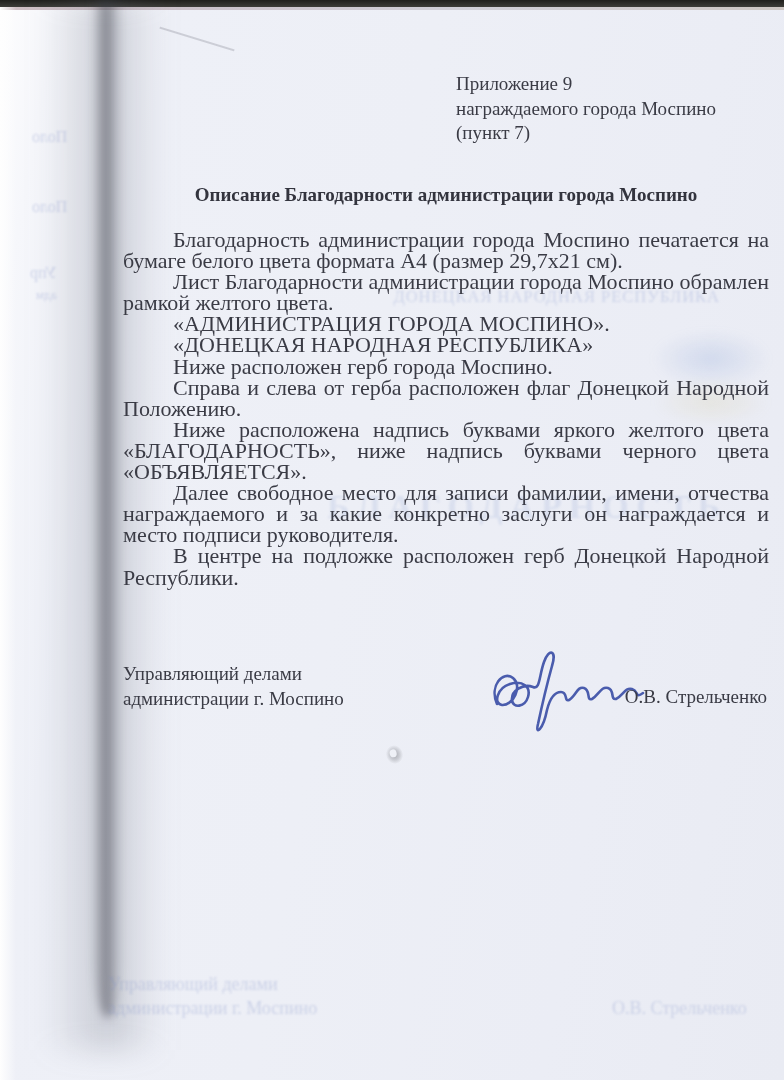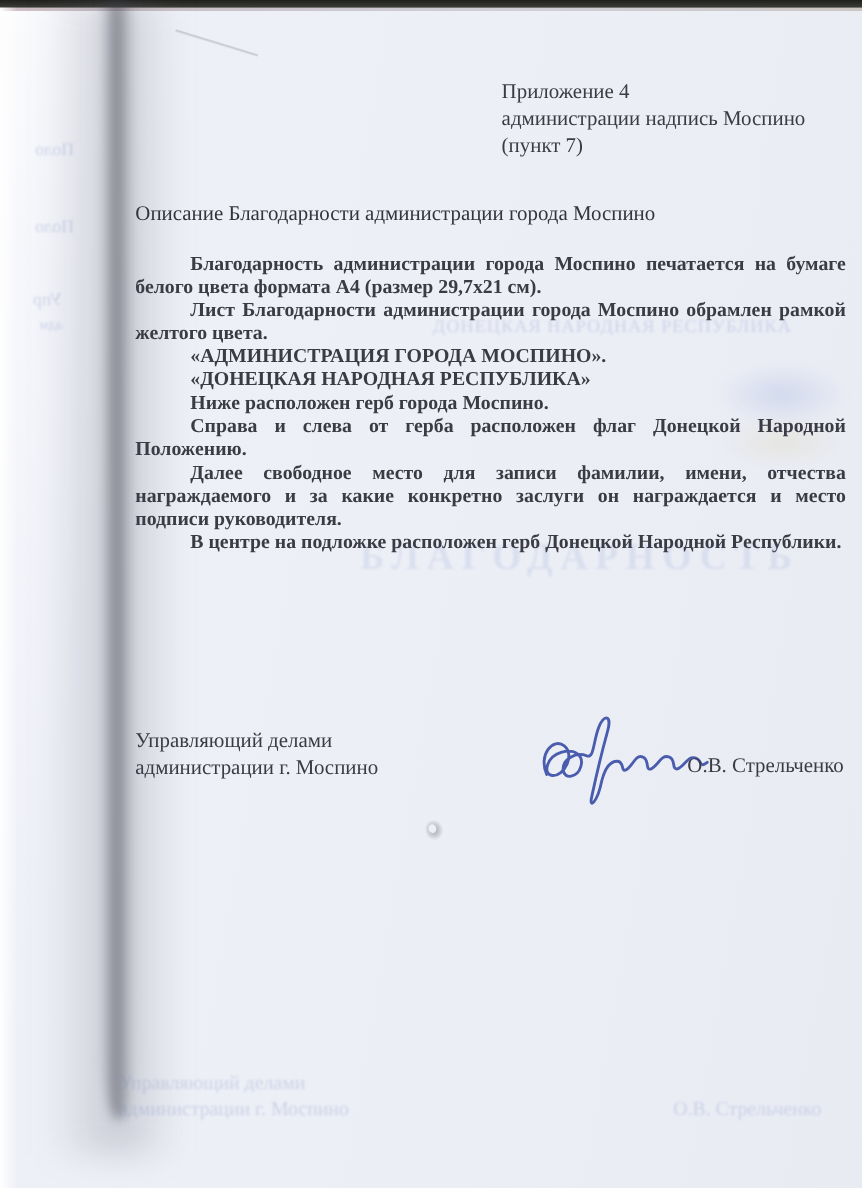--- a/index.html
+++ b/index.html
@@ -41,23 +41,23 @@
     color:rgba(125,148,208,.16);filter:blur(1.2px);}
   .ghost-bottom-left{left:108px;top:972px;font-size:18px;line-height:24px;
     color:rgba(125,142,200,.30);}
   .ghost-bottom-right{left:612px;top:998px;font-size:18px;
     color:rgba(125,142,200,.28);}
 
   
   .header-block{position:absolute;left:456px;top:72px;
     font-size:19px;line-height:24.5px;}
   .doc-title{position:absolute;left:123px;top:184px;width:646px;
-    text-align:left;font-weight:normal;font-size:19px;color:#33343e;}
+    text-align:center;font-weight:bold;font-size:19px;color:#33343e;}
   .body-text{position:absolute;left:123px;top:229px;width:646px;
-    font-size:18px;line-height:21.1px;text-align:justify;font-weight:bold;}
+    font-size:22px;line-height:21.1px;text-align:justify;}
   .body-text p{margin:0;text-indent:50px;}
 
   .signoff{position:absolute;left:123px;top:660px;width:646px;height:90px;}
   .signoff-left{position:absolute;left:0;top:2px;font-size:19px;line-height:24.5px;}
   .signoff-right{position:absolute;right:2px;top:26px;font-size:19px;}
   .signature{position:absolute;left:350px;top:-18px;width:190px;height:100px;}
 
   .smudge{position:absolute;left:386px;top:745px;width:17px;height:19px;
     background:radial-gradient(closest-side,rgba(110,112,118,.55),rgba(110,112,118,.25) 60%,rgba(110,112,118,0));
     border-radius:45% 55% 50% 50%;transform:rotate(-15deg);}
@@ -89,34 +89,35 @@
   <div class="ghost-flag"></div>
   <div class="ghost ghost-big">БЛАГОДАРНОСТЬ</div>
 
   <div class="ghost ghost-bottom-left">
     <div>Управляющий делами</div>
     <div>администрации г. Моспино</div>
   </div>
   <div class="ghost ghost-bottom-right">О.В. Стрельченко</div>
 
   <div class="header-block">
-    <div>Приложение 4</div>
-    <div>администрации надпись Моспино</div>
+    <div>Приложение 9</div>
+    <div>награждаемого города Моспино</div>
     <div>(пункт 7)</div>
   </div>
 
   <div class="doc-title">Описание Благодарности администрации города Моспино</div>
 
   <div class="body-text">
     <p>Благодарность администрации города Моспино печатается на бумаге белого цвета формата А4 (размер 29,7х21 см).</p>
     <p>Лист Благодарности администрации города Моспино обрамлен рамкой желтого цвета.</p>
     <p>«АДМИНИСТРАЦИЯ ГОРОДА МОСПИНО».</p>
     <p>«ДОНЕЦКАЯ НАРОДНАЯ РЕСПУБЛИКА»</p>
     <p>Ниже расположен герб города Моспино.</p>
     <p>Справа и слева от герба расположен флаг Донецкой Народной Положению.</p>
+    <p>Ниже расположена надпись буквами яркого желтого цвета «БЛАГОДАРНОСТЬ», ниже надпись буквами черного цвета «ОБЪЯВЛЯЕТСЯ».</p>
     <p>Далее свободное место для записи  фамилии, имени, отчества награждаемого и за какие конкретно заслуги он награждается и место подписи руководителя.</p>
     <p>В центре на подложке расположен герб Донецкой Народной Республики.</p>
   </div>
 
   <div class="signoff">
     <div class="signoff-left">
       <div>Управляющий делами</div>
       <div>администрации г. Моспино</div>
     </div>
     <svg class="signature" viewBox="0 0 190 100">

